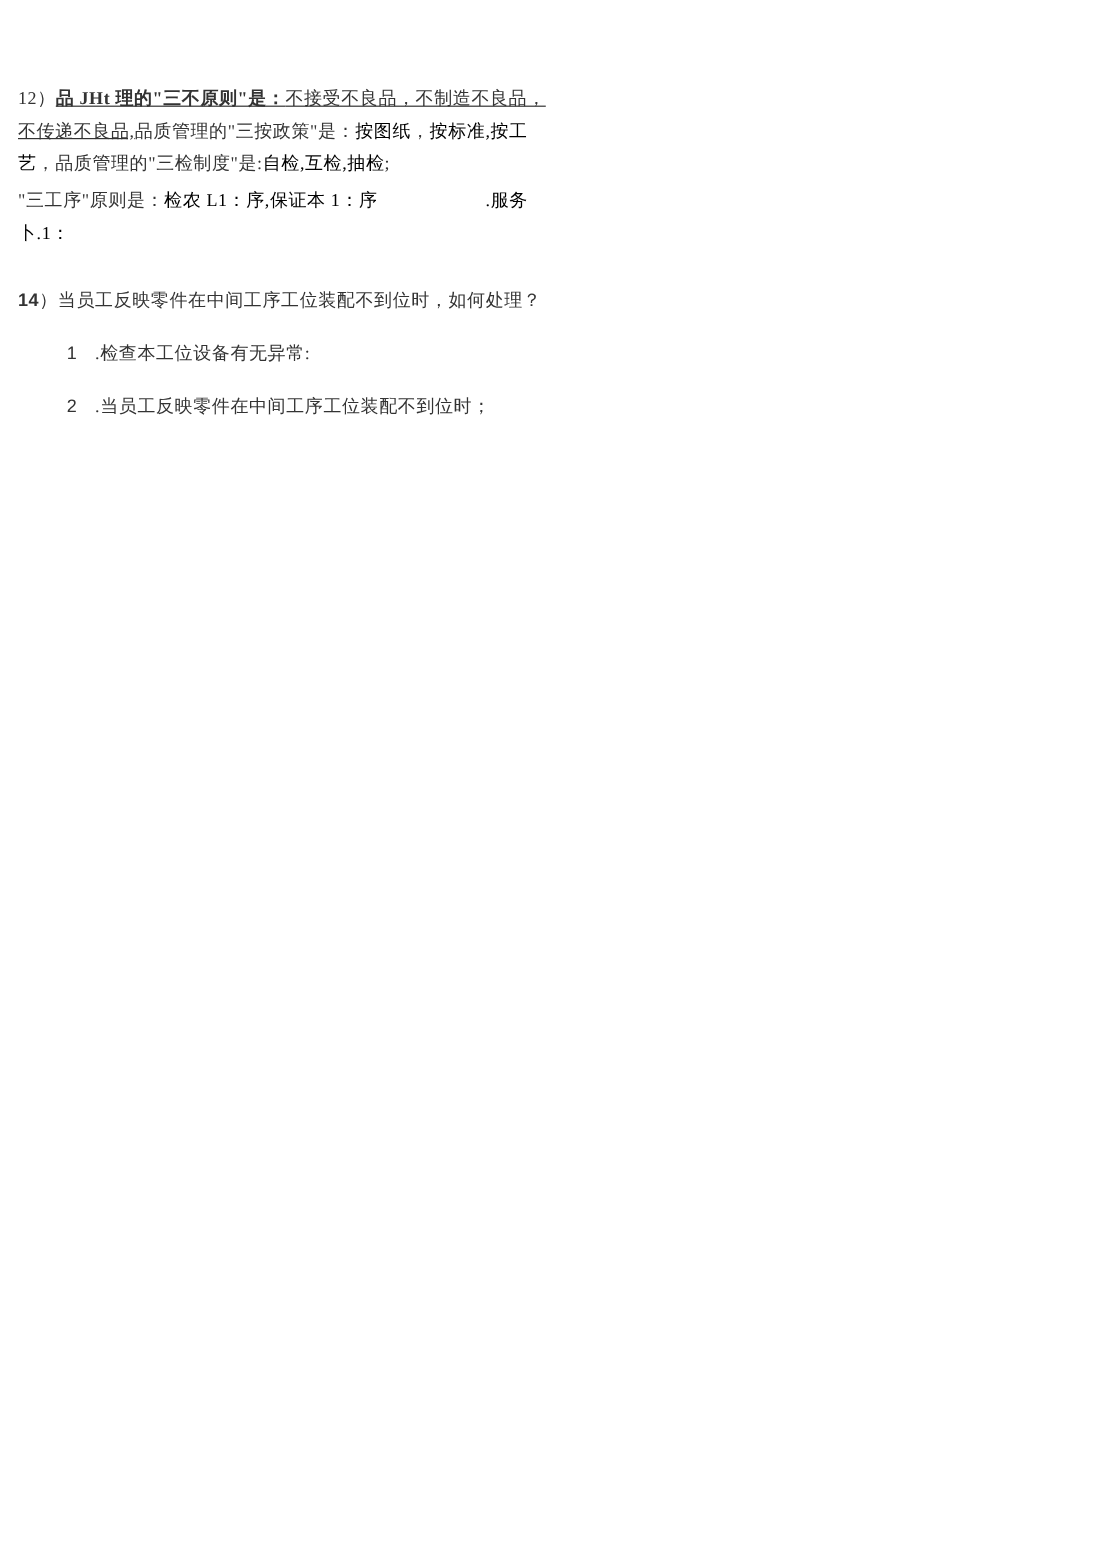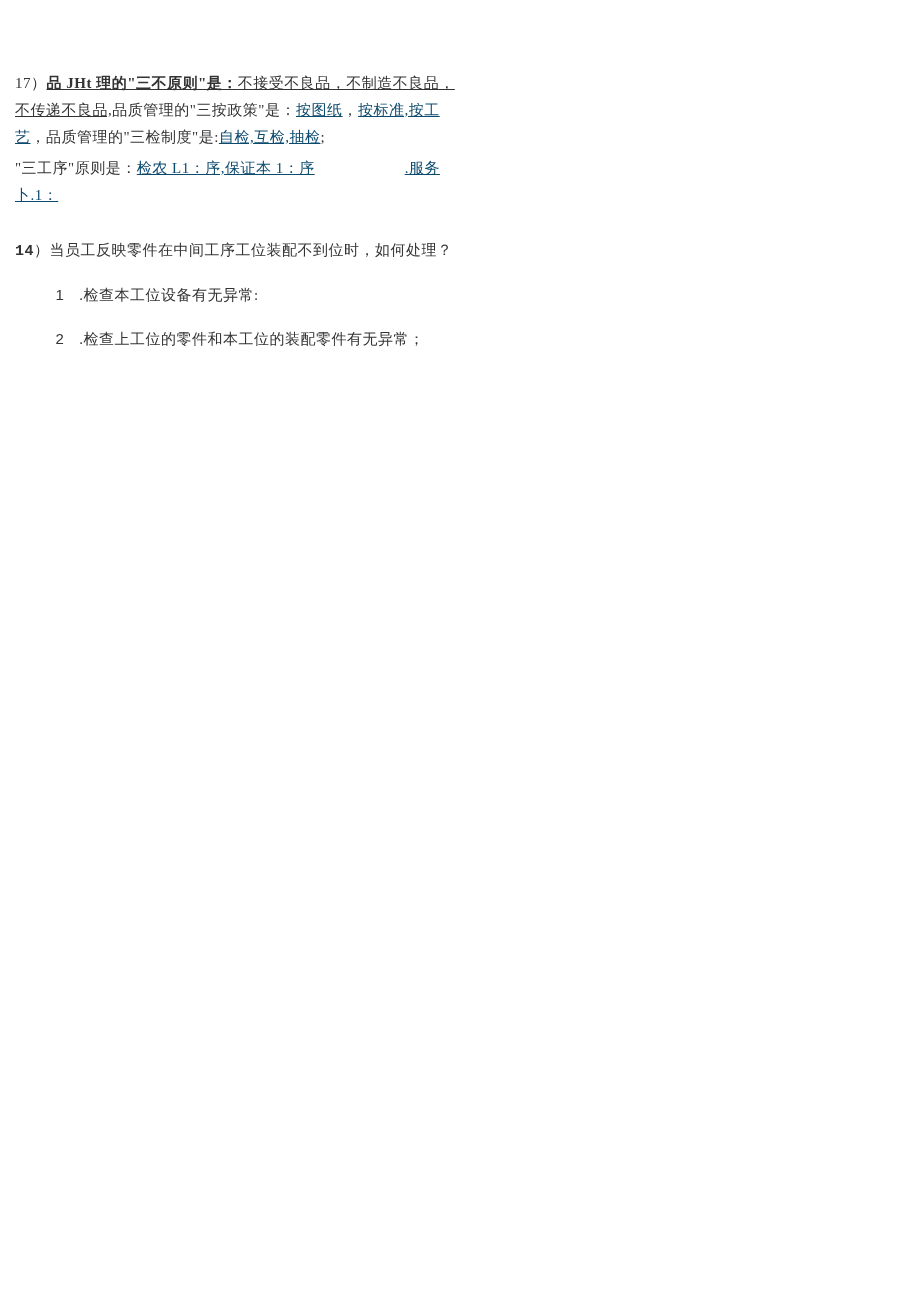--- a/index.html
+++ b/index.html
@@ -21,22 +21,21 @@
     margin: 0 0 4px 0;
     letter-spacing: 0.5px;
   }
   .bold {
     font-weight: bold;
   }
   .underline {
     text-decoration: underline;
   }
   .link {
-    color: #0c4a6e;
-    text-decoration: underline;
+    color: #000000;
   }
   .num {
     display: inline-block;
     width: 30px;
     text-align: center;
     font-family: Arial, sans-serif;
   }
   .listline {
     padding-left: 30px;
     margin-top: 16px;
@@ -48,34 +47,34 @@
   .q14 {
     margin-top: 28px;
   }
 </style>
 </head>
 <body>
 
 <div class="page">
 
   <p class="para">
-    <span>17）</span><span class="bold underline">品 JHt 理的"三不原则"是：</span><span class="underline">不接受不良品，不制造不良品，不传递不良品,</span><span>品质管理的"三按政策"是：</span><span class="link">按图纸</span><span>，</span><span class="link">按标准,按工艺</span><span>，品质管理的"三检制度"是:</span><span class="link">自检,互检,抽检</span><span>;</span>
+    <span>12）</span><span class="bold underline">品 JHt 理的"三不原则"是：</span><span class="underline">不接受不良品，不制造不良品，不传递不良品,</span><span>品质管理的"三按政策"是：</span><span class="link">按图纸</span><span>，</span><span class="link">按标准,按工艺</span><span>，品质管理的"三检制度"是:</span><span class="link">自检,互检,抽检</span><span>;</span>
   </p>
 
   <p class="para">
     <span>"三工序"原则是：</span><span class="link">检农 L1：序,保证本 1：序</span><span class="gap"></span><span class="link">.</span><span class="link">服务卜.1：</span>
   </p>
 
   <p class="para q14">
-    <span class="bold" style="font-family:Liberation Mono, monospace">14</span><span>）当员工反映零件在中间工序工位装配不到位时，如何处理？</span>
+    <span class="bold" style="font-family:Liberation Sans, sans-serif">14</span><span>）当员工反映零件在中间工序工位装配不到位时，如何处理？</span>
   </p>
 
   <p class="para listline">
     <span class="num">1</span><span> .检查本工位设备有无异常:</span>
   </p>
 
   <p class="para listline">
-    <span class="num">2</span><span> .检查上工位的零件和本工位的装配零件有无异常；</span>
+    <span class="num">2</span><span> .当员工反映零件在中间工序工位装配不到位时；</span>
   </p>
 
 
 
 </div>
 
 </body></html>

